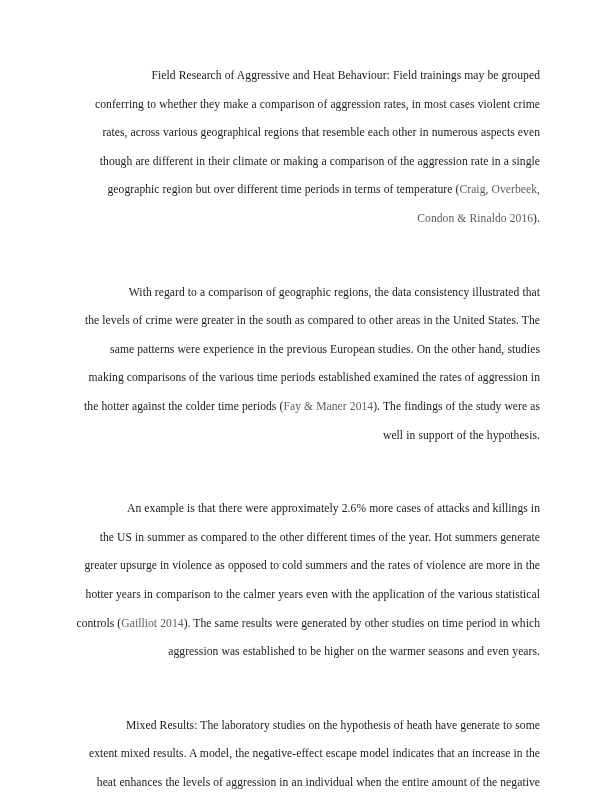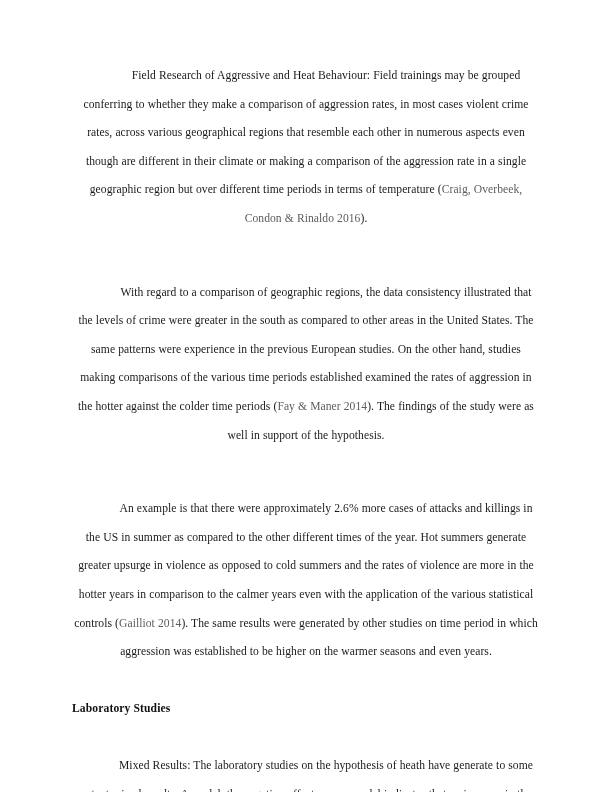--- a/index.html
+++ b/index.html
@@ -24,21 +24,21 @@
     box-sizing: border-box;
     padding: 62px 72px 0 72px;
   }
   .doc-body {
     width: 468px;
   }
   p.para {
     margin: 0 0 0 0;
     font-size: 11.6px;
     line-height: 28.6px;
-    text-align: center;
+    text-align: right;
     text-indent: 40px;
     color: #1a1a1a;
     word-spacing: 0.1px;
     letter-spacing: 0.005em;
   }
   p.para + p.para {
     margin-top: 45px;
   }
   h2.heading {
     margin: 28.6px 0 0 0;
@@ -67,20 +67,19 @@
     </p>
 
     <p class="para">
       <span>With regard to a comparison of geographic regions, the data consistency illustrated that the levels of crime were greater in the south as compared to other areas in the United States. The same patterns were experience in the previous European studies. On the other hand, studies making comparisons of the various time periods established examined the rates of aggression in the hotter against the colder time periods (</span><span class="cite">Fay &amp; Maner 2014</span><span>). The findings of the study were as well in support of the hypothesis.</span>
     </p>
 
     <p class="para">
       <span>An example is that there were approximately 2.6% more cases of attacks and killings in the US in summer as compared to the other different times of the year. Hot summers generate greater upsurge in violence as opposed to cold summers and the rates of violence are more in the hotter years in comparison to the calmer years even with the application of the various statistical controls (</span><span class="cite">Gailliot 2014</span><span>). The same results were generated by other studies on time period in which aggression was established to be higher on the warmer seasons and even years.</span>
     </p>
 
-    <h2 class="heading">Laboratory Studies</h2>
 
     <p class="para">
       <span>Mixed Results: The laboratory studies on the hypothesis of heath have generate to some extent mixed results. A model, the negative-effect escape model indicates that an increase in the heat enhances the levels of aggression in an individual when the entire amount of the negative</span>
     </p>
 
   </div>
 </div>
 
 </body></html>

